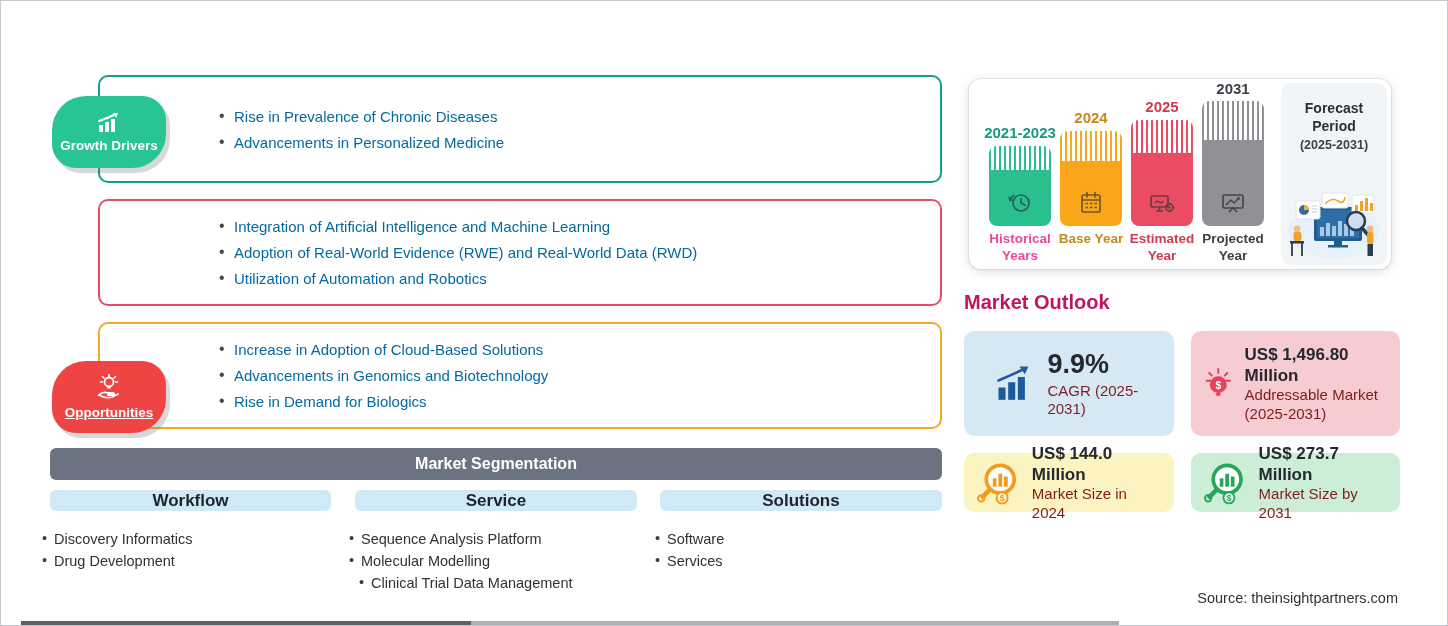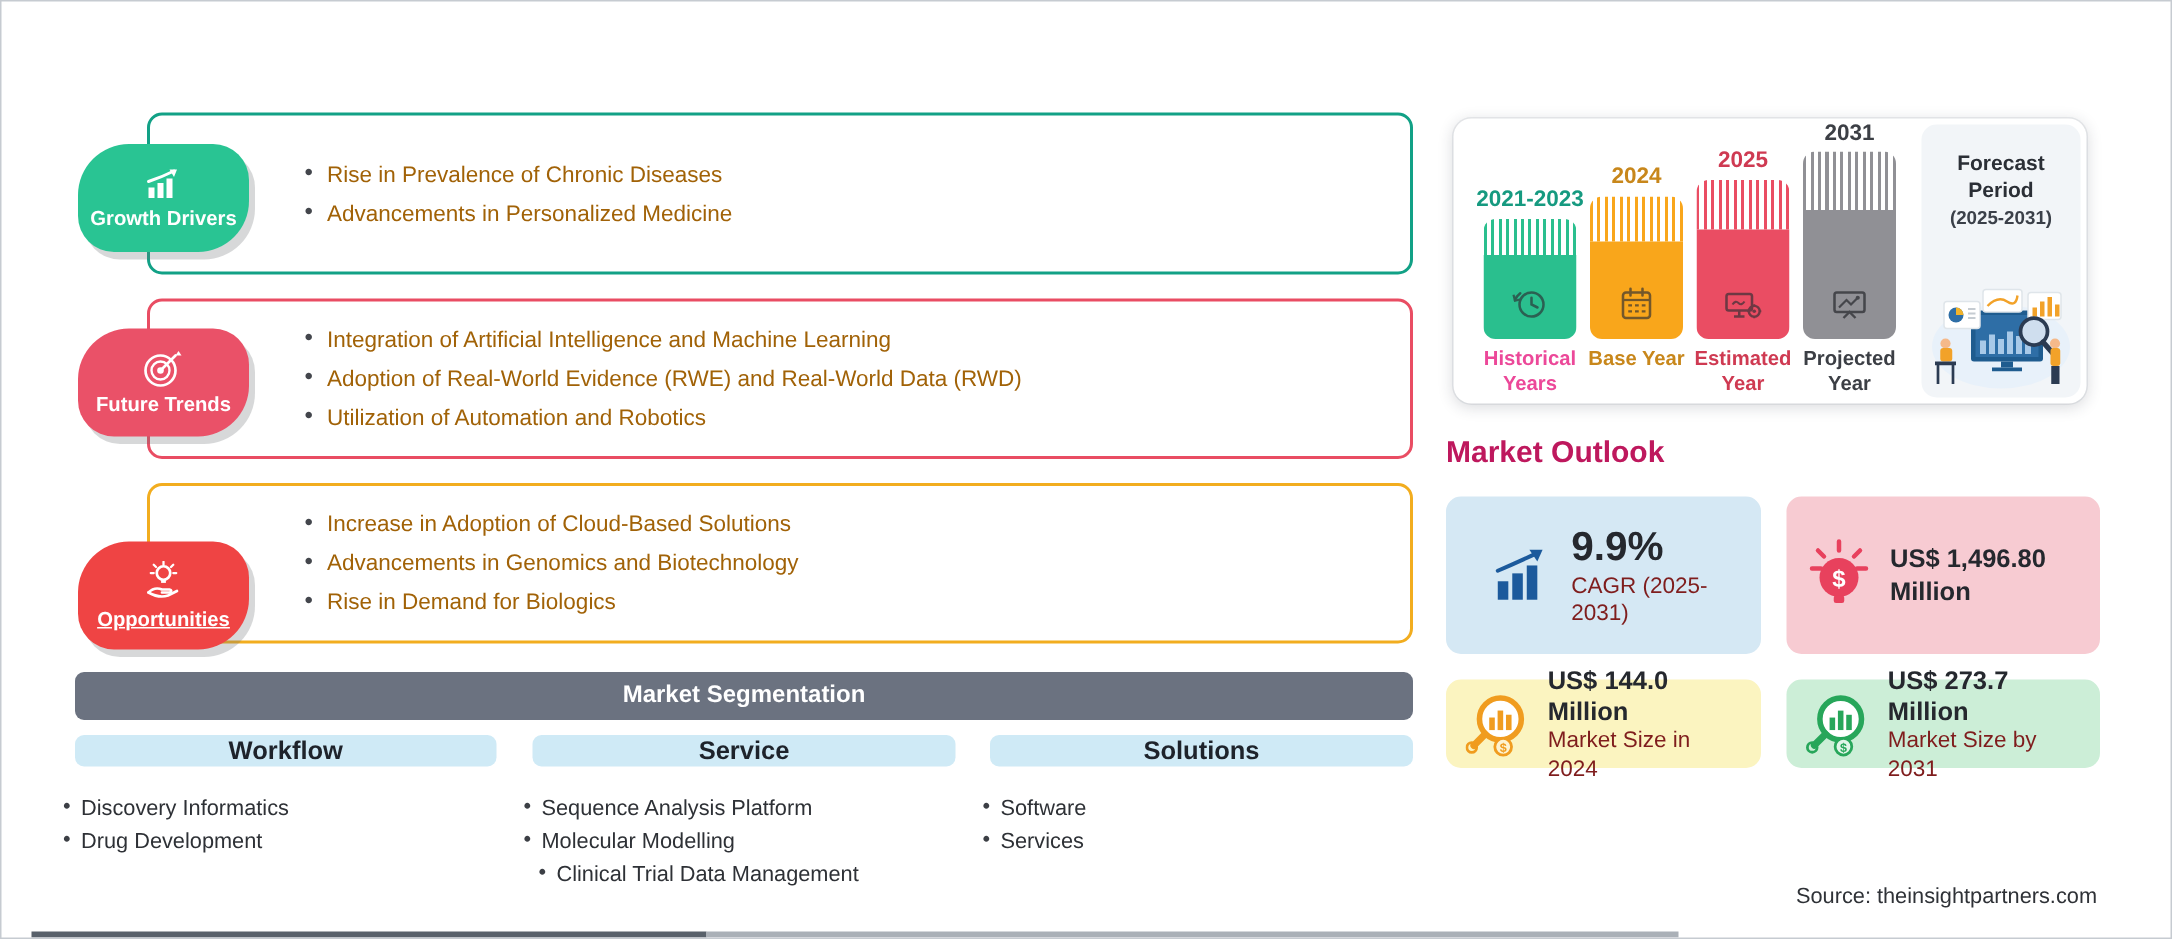--- a/index.html
+++ b/index.html
@@ -15,21 +15,21 @@
   .logo-the { font-size:11px; font-weight:bold; transform:rotate(-90deg) translateY(2px); transform-origin:center; letter-spacing:.5px; margin-right:-6px; margin-bottom:14px; }
   .logo-main { display:flex; flex-direction:column; align-items:flex-end; line-height:1; }
   .logo-insight { font-size:27px; font-weight:bold; letter-spacing:-1px; }
   .logo-partners { font-size:13px; font-weight:bold; margin-top:1px; margin-right:2px; }
   .logo-glass { position:absolute; right:2px; top:-8px; }
 
   
   .sec-box { position:absolute; left:97px; width:844px; border-radius:10px; background:#fff;
              display:flex; flex-direction:column; justify-content:center; padding-left:103px; }
   .sec-box ul { list-style:none; margin:0; padding:0; }
-  .sec-box li { position:relative; padding-left:15px; font-size:15px; color:#a16207; margin:9px 0; }
+  .sec-box li { position:relative; padding-left:15px; font-size:15px; color:#0369a1; margin:9px 16px; }
   .sec-box li::before { content:"\2022"; position:absolute; left:0; top:-1px; color:#43464c; font-size:16px; }
   .box-drivers { top:74px; height:108px; border:2px solid #12a186; }
   .box-trends  { top:198px; height:107px; border:2px solid #e94d63; }
   .box-opps    { top:321px; height:107px; border:2px solid #f2ad1f; }
 
   .badge { position:absolute; left:51px; width:114px; height:72px; border-radius:34px 24px 34px 24px;
            display:flex; flex-direction:column; align-items:center; justify-content:center; gap:3px;
            color:#fff; box-shadow:4px 5px 0 rgba(110,115,120,.28); z-index:3; }
   .badge-label { font-size:13.5px; font-weight:bold; }
   .badge-drivers { top:95px;  background:#29c493; }
@@ -121,30 +121,20 @@
     </svg>
     <span class="badge-label">Growth Drivers</span>
   </div>
 
   <div class="sec-box box-trends">
     <ul>
       <li>Integration of Artificial Intelligence and Machine Learning</li>
       <li>Adoption of Real-World Evidence (RWE) and Real-World Data (RWD)</li>
       <li>Utilization of Automation and Robotics</li>
     </ul>
-  </div>
-  <div class="badge badge-trends">
-    <svg width="28" height="26" viewBox="0 0 28 26">
-      <circle cx="12" cy="14" r="10" fill="none" stroke="#fff" stroke-width="1.8"></circle>
-      <circle cx="12" cy="14" r="6" fill="none" stroke="#fff" stroke-width="1.6"></circle>
-      <circle cx="12" cy="14" r="2.2" fill="#fff"></circle>
-      <path d="M12 14 L22 4" stroke="#fff" stroke-width="1.8" stroke-linecap="round"></path>
-      <path d="M22 4 L26 4 L24 1 Z" fill="#fff"></path>
-    </svg>
-    <span class="badge-label">Future Trends</span>
   </div>
 
   <div class="sec-box box-opps">
     <ul>
       <li>Increase in Adoption of Cloud-Based Solutions</li>
       <li>Advancements in Genomics and Biotechnology</li>
       <li>Rise in Demand for Biologics</li>
     </ul>
   </div>
   <div class="badge badge-opps">
@@ -299,20 +289,21 @@
 
   <div class="card card-addr">
     <svg width="44" height="50" viewBox="0 0 44 50">
       <path d="M22 2 V8 M8 8 L12 12 M36 8 L32 12 M4 20 H10 M40 20 H34" stroke="#e8415d" stroke-width="3" stroke-linecap="round"></path>
       <circle cx="22" cy="26" r="13" fill="#e8415d"></circle>
       <rect x="18.5" y="38" width="7" height="5" rx="1.5" fill="#e8415d"></rect>
       <text x="22" y="32" text-anchor="middle" font-size="16" font-weight="bold" fill="#ffffff" font-family="Liberation Sans, sans-serif">$</text>
     </svg>
     <div class="card-text">
       <span class="card-value">US$ 1,496.80 Million</span>
+      <span class="card-label">Addressable Market (2025-2031)</span>
     </div>
   </div>
 
   <div class="card card-2024">
     <svg width="46" height="46" viewBox="0 0 46 46">
       <circle cx="25" cy="19" r="15" fill="#ffffff" stroke="#f09c1f" stroke-width="4"></circle>
       <rect x="17" y="18" width="4" height="9" fill="#f09c1f"></rect>
       <rect x="23" y="13" width="4" height="14" fill="#f09c1f"></rect>
       <rect x="29" y="16" width="4" height="11" fill="#f09c1f"></rect>
       <path d="M14 30 L6 38" stroke="#f09c1f" stroke-width="5" stroke-linecap="round"></path>

